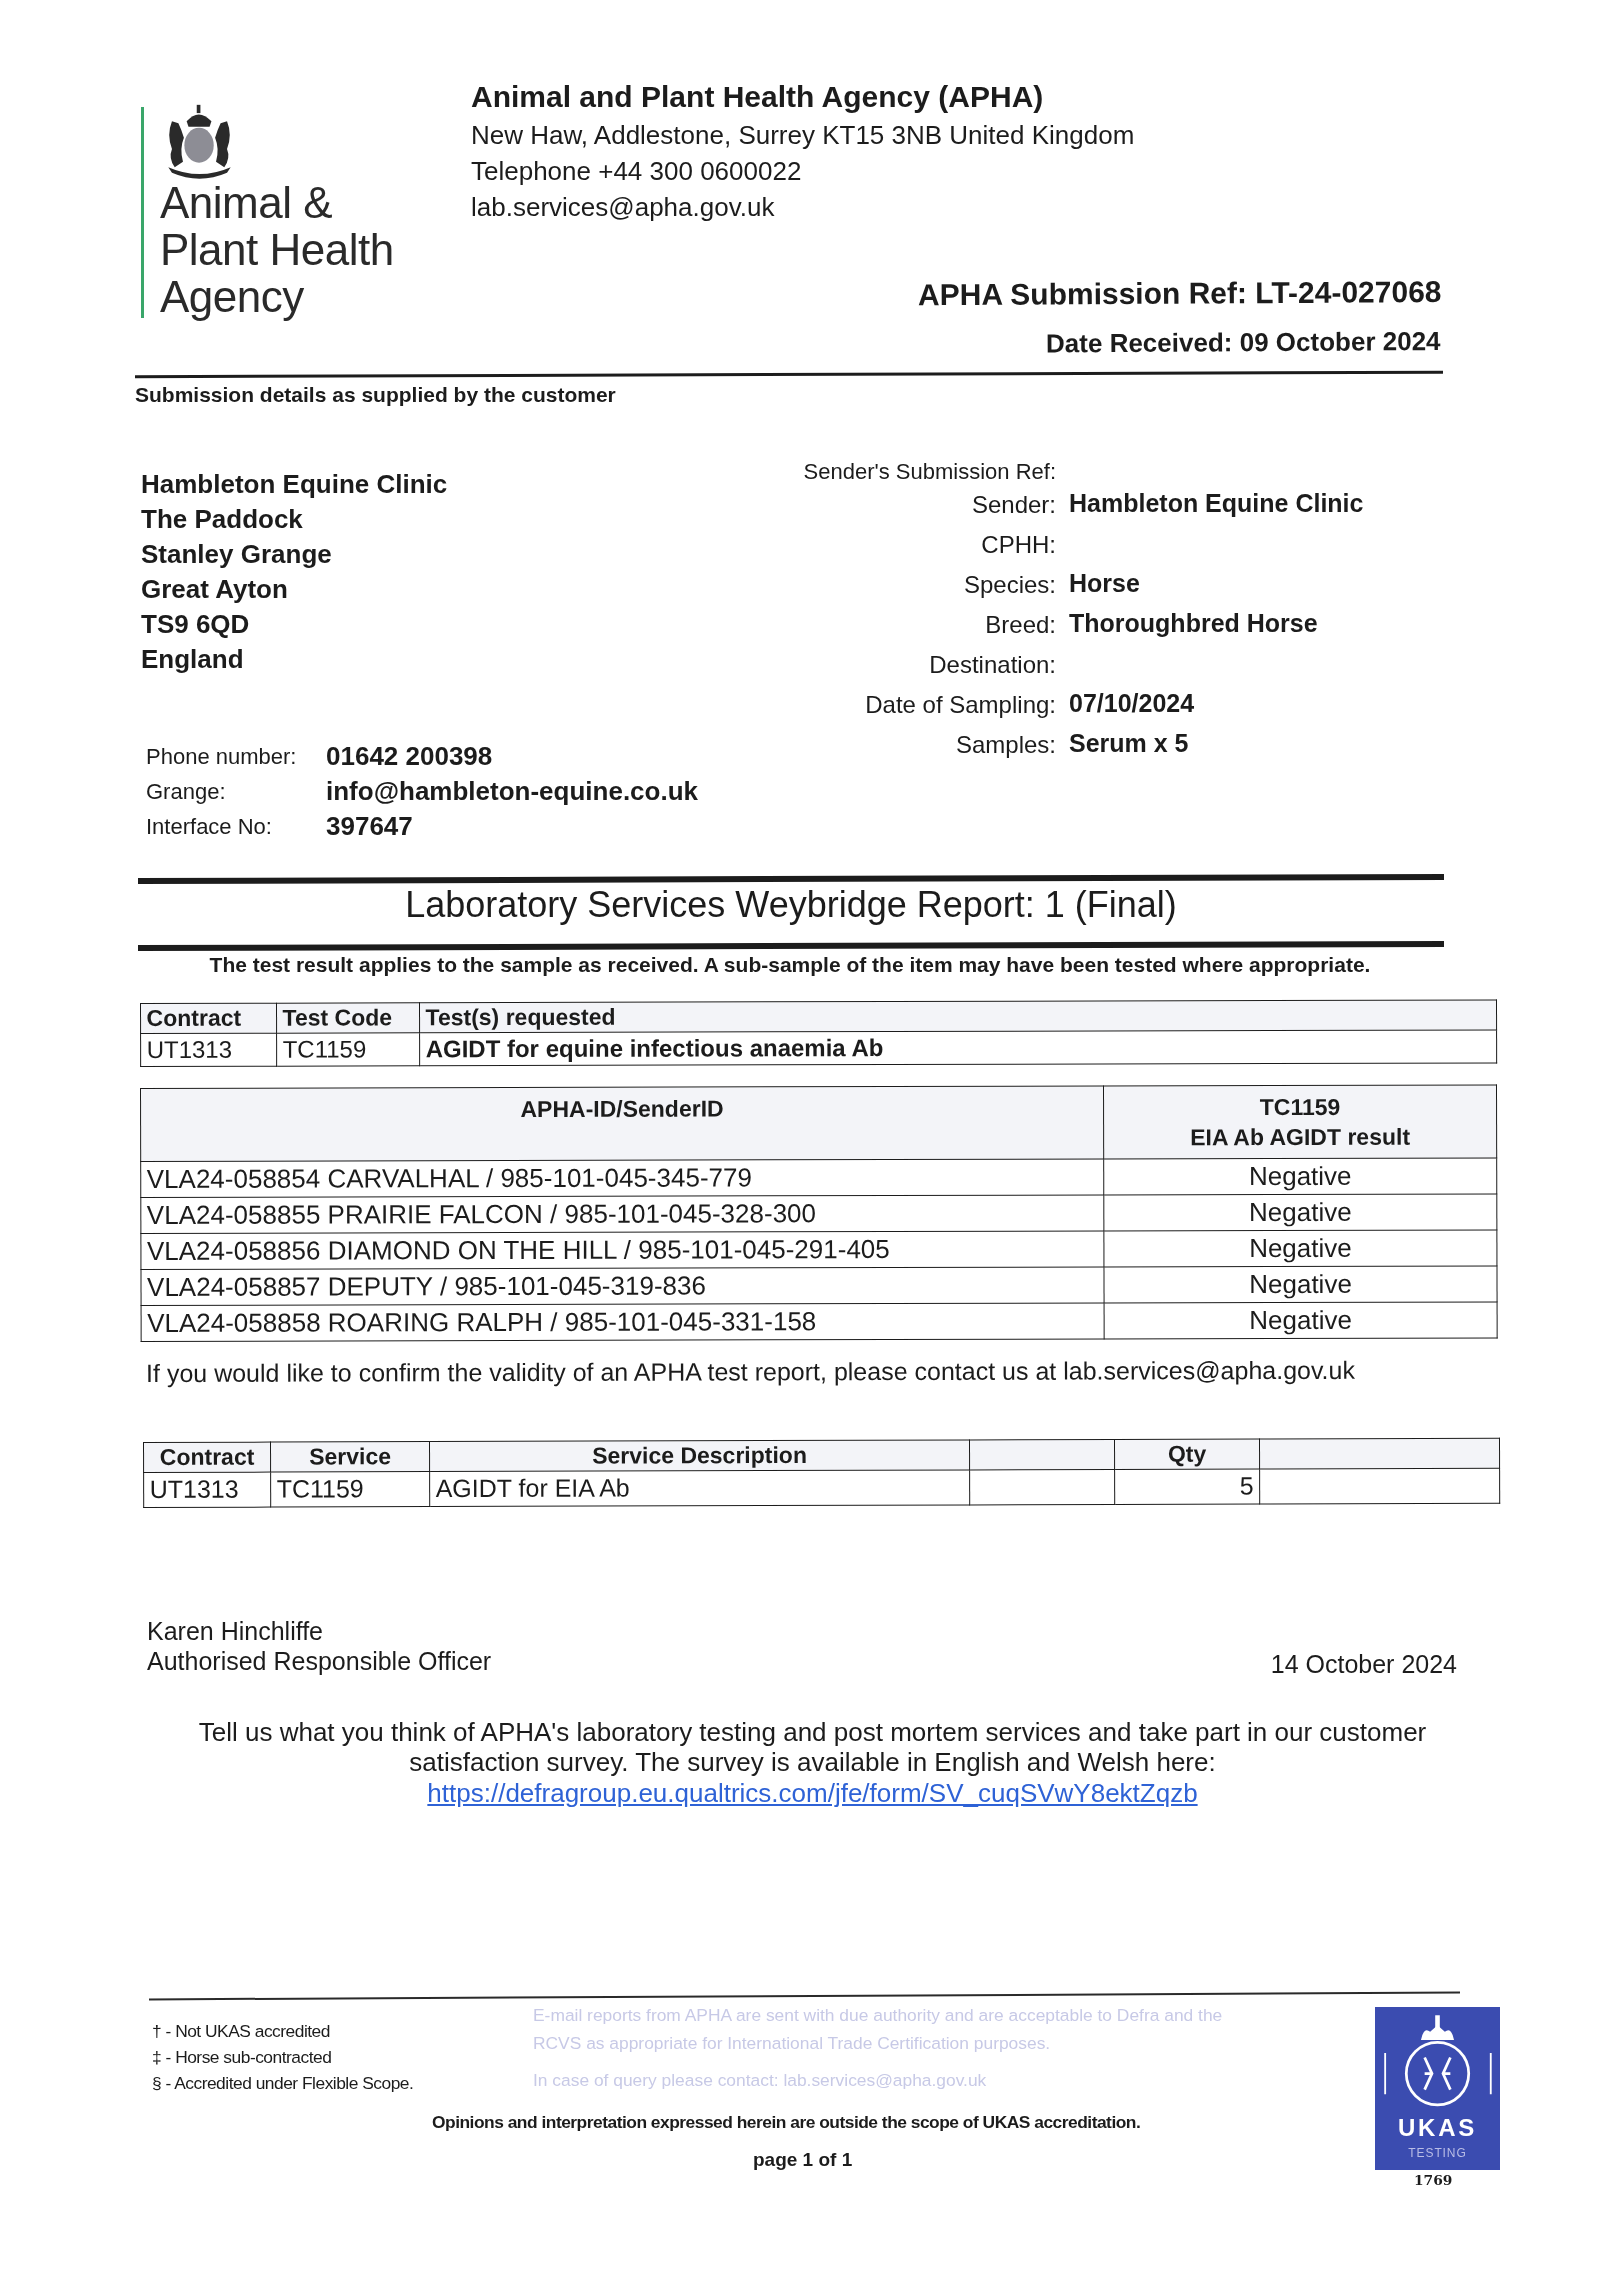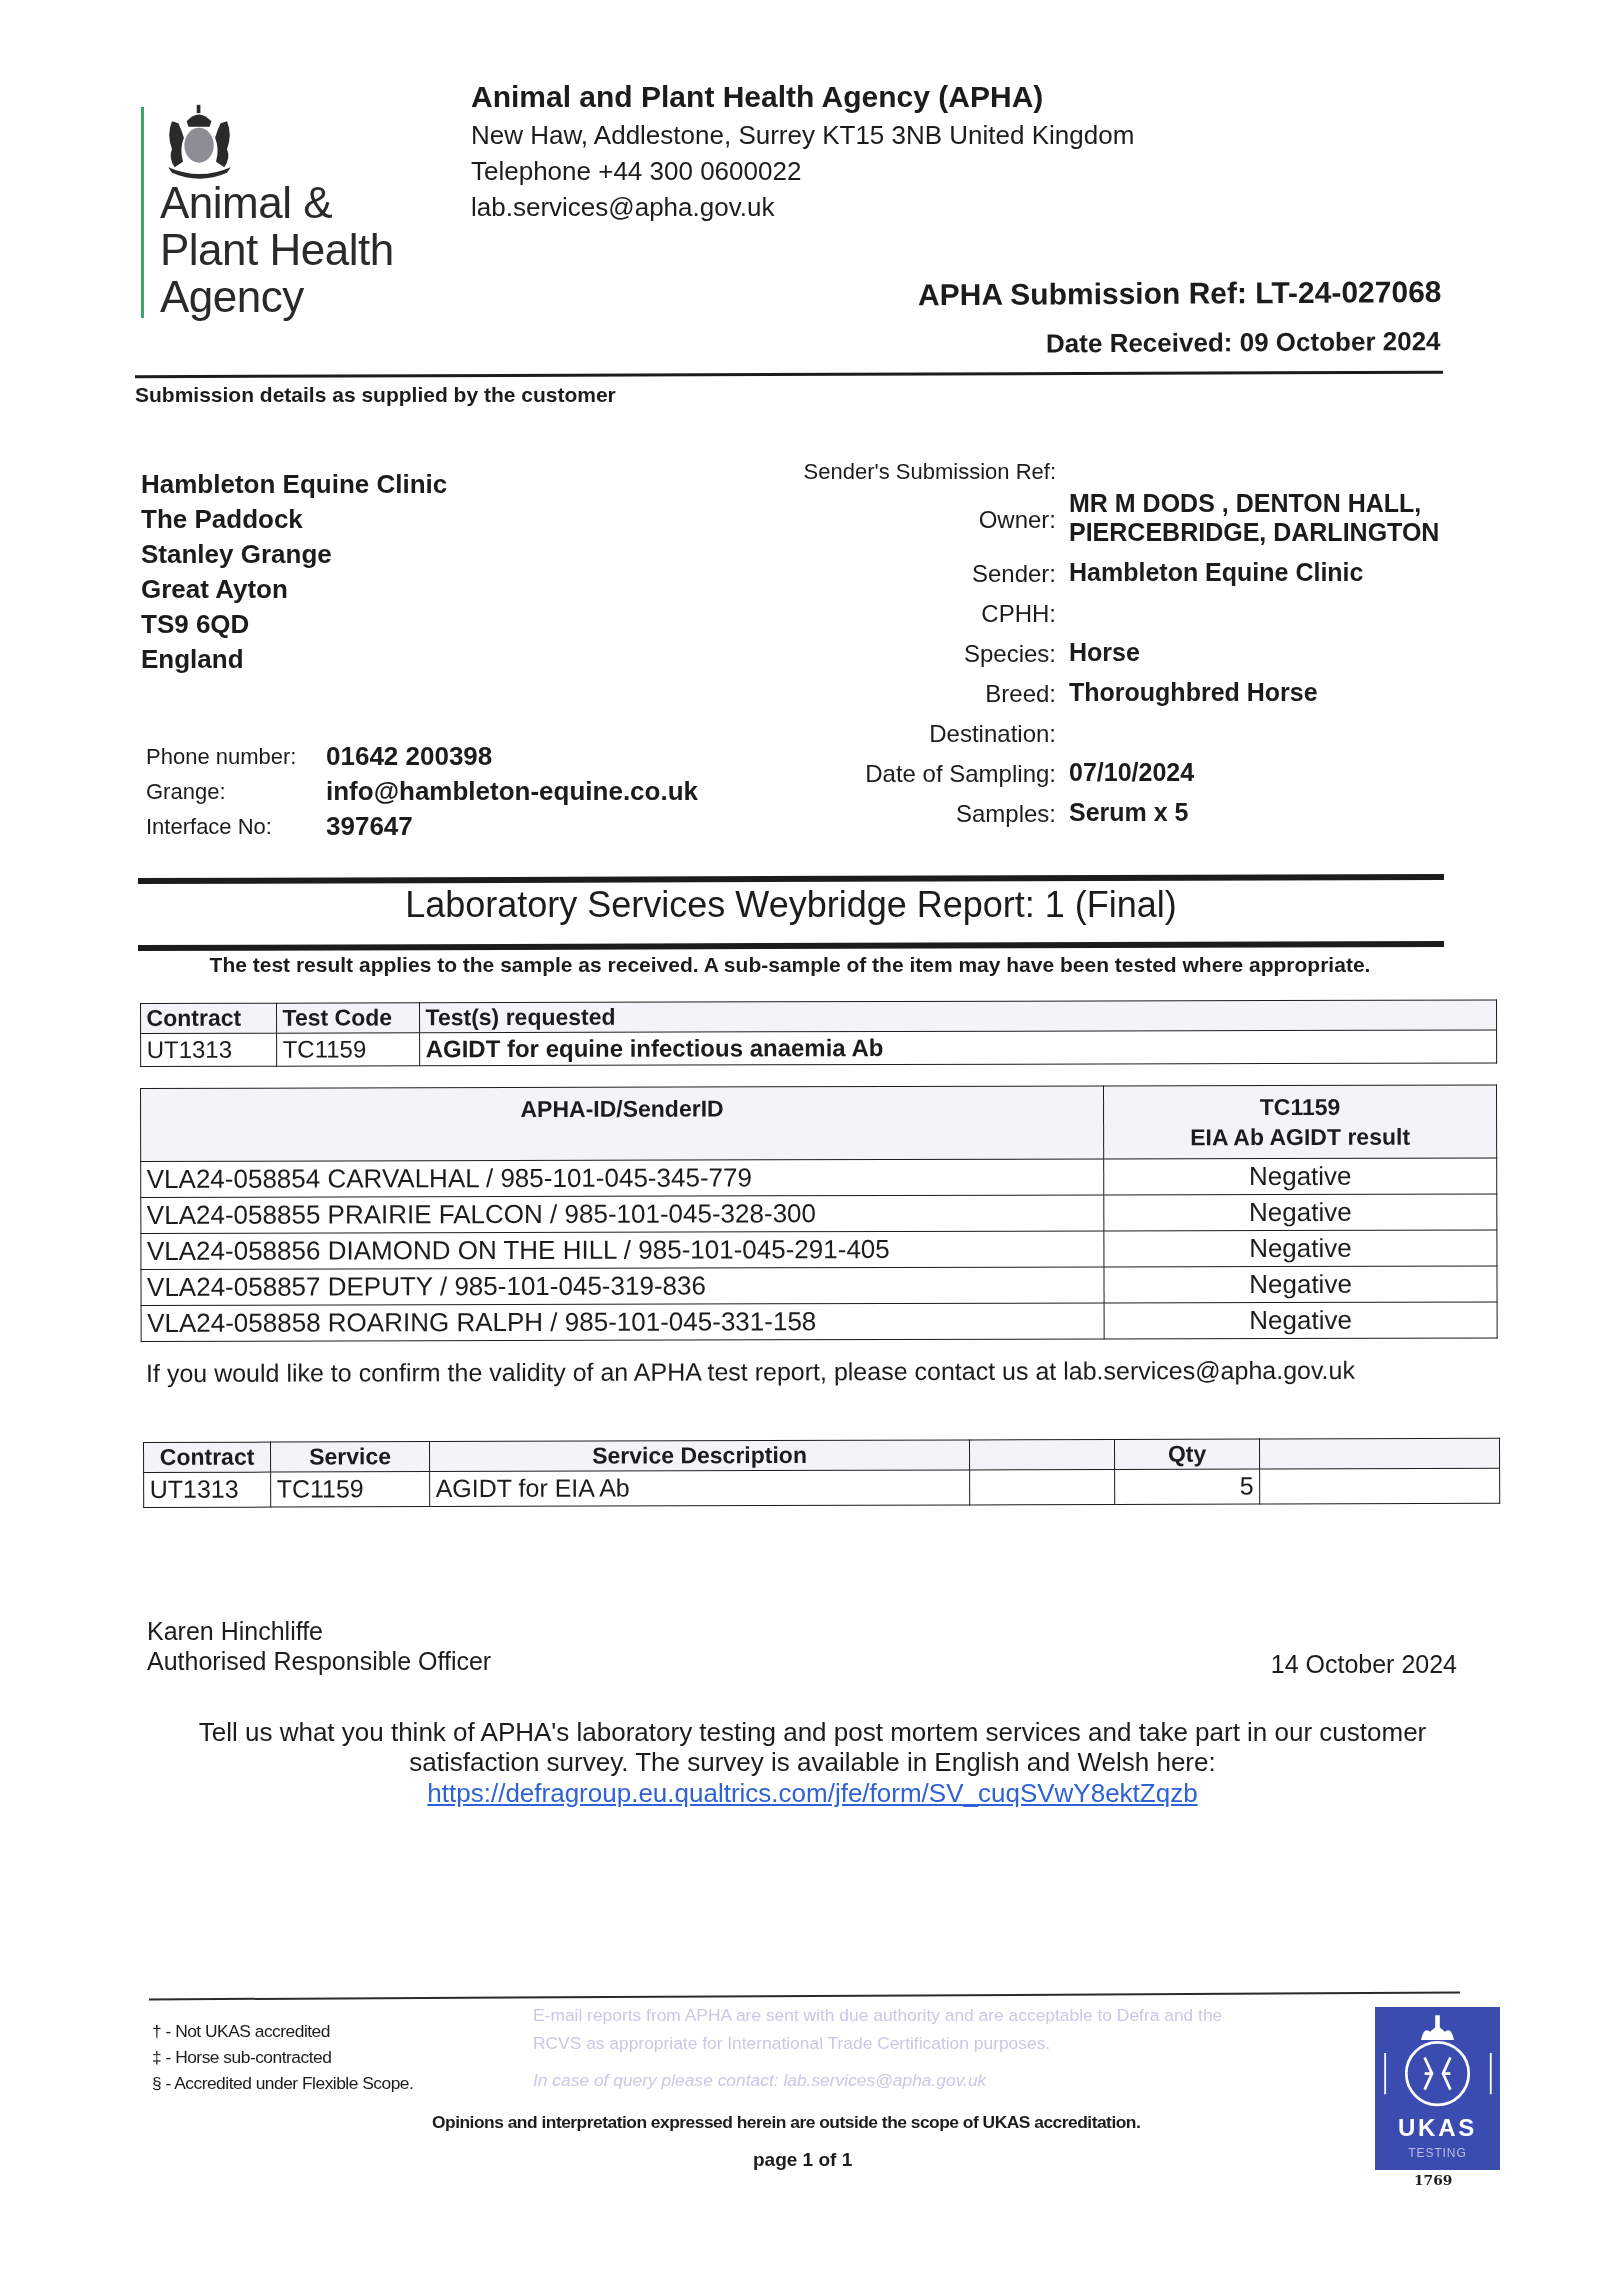--- a/index.html
+++ b/index.html
@@ -97,21 +97,21 @@
     left: 156px; top: 1717px; width: 1313px; text-align: center; font-size: 26px; line-height: 30px;
   }
   #survey-link { color: #2e62d6; text-decoration: underline; font-size: 26px; display: inline-block; margin-top: 0.9px; }
 
   
   #rule-4 { left: 149px; top: 1995px; width: 1311px; height: 2.3px; background: #2a2a2a; transform: rotate(-0.3deg); }
   #legend { left: 152px; top: 2018px; font-size: 17.4px; line-height: 26px; white-space: nowrap; color: #1c1c1c; letter-spacing: -0.5px; }
   #email-note {
     left: 533px; top: 2002px; width: 707px; font-size: 17.4px; line-height: 27.5px; color: #c7c9e6;
   }
-  #email-note .query { margin-top: 10px; font-style: italic; }
+  #email-note .query { margin-top: 10px; }
   #ukas-note { left: 432px; top: 2112px; font-size: 17.4px; font-weight: bold; white-space: nowrap; letter-spacing: -0.5px; }
   #page-num { left: 753px; top: 2149px; font-size: 19px; font-weight: bold; white-space: nowrap; }
 
   #ukas-logo {
     left: 1375px; top: 2007px; width: 125px; height: 163px; background: #3b4cb0;
   }
   #ukas-logo svg { position: absolute; left: 0; top: 0; }
   #ukas-word { position: absolute; left: 0; width: 100%; top: 107px; text-align: center; color: #ffffff; font-size: 24px; font-weight: bold; letter-spacing: 2.8px; }
   #ukas-sub { position: absolute; left: 0; width: 100%; top: 139px; text-align: center; color: #b9bde6; font-size: 12px; letter-spacing: 0.9px; }
   #ukas-number { left: 1414px; top: 2172px; font-size: 13.8px; font-weight: bold; font-family: "DejaVu Serif", serif; }
@@ -171,24 +171,20 @@
   <div class="contact-row">
     <span class="contact-label">Interface No:</span>
     <span class="contact-value">397647</span>
   </div>
 </div>
 
 <div id="details" class="abs">
   <div class="detail-row" style="min-height:32px">
     <span class="detail-label" style="font-size:22px">Sender's Submission Ref:</span>
     <span class="detail-value"></span>
-  </div>
-  <div class="detail-row tall">
-    <span class="detail-label">Owner:</span>
-    <span class="detail-value" style="width:395px">MR M DODS , DENTON HALL, PIERCEBRIDGE, DARLINGTON</span>
   </div>
   <div class="detail-row">
     <span class="detail-label">Sender:</span>
     <span class="detail-value">Hambleton Equine Clinic</span>
   </div>
   <div class="detail-row">
     <span class="detail-label">CPHH:</span>
     <span class="detail-value"></span>
   </div>
   <div class="detail-row">

